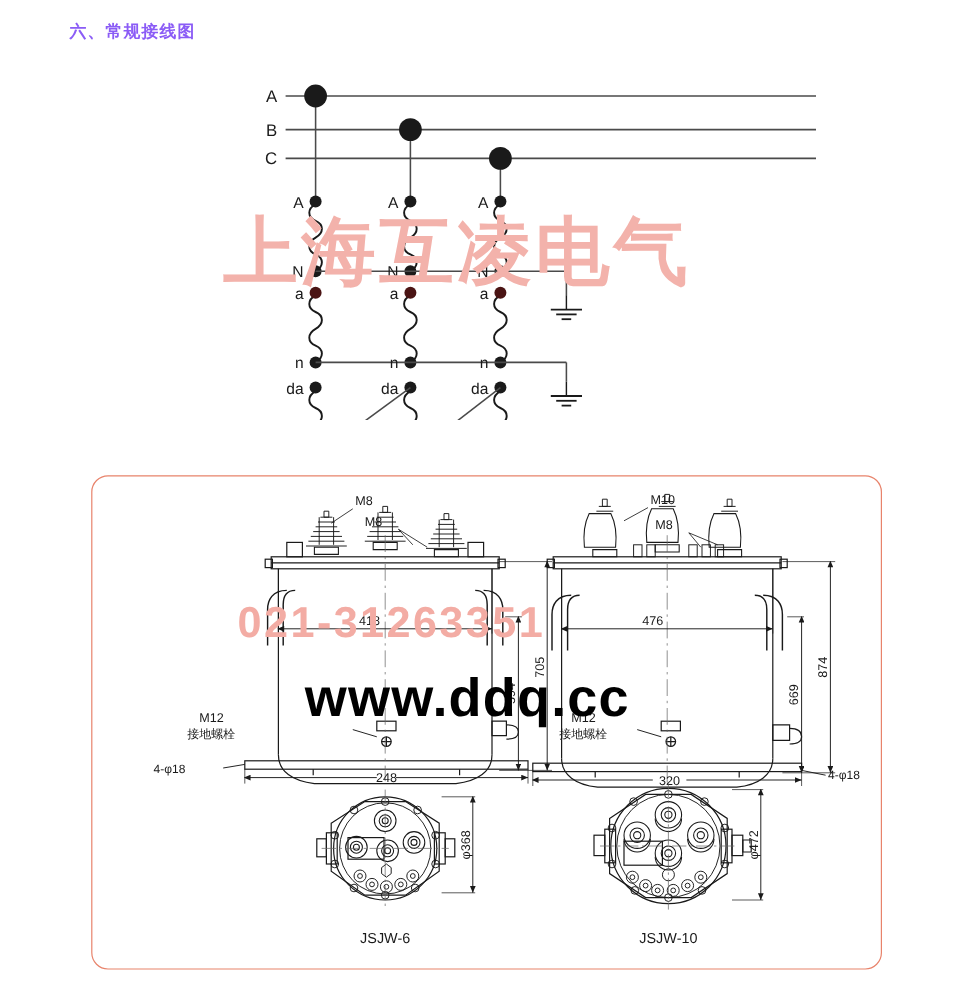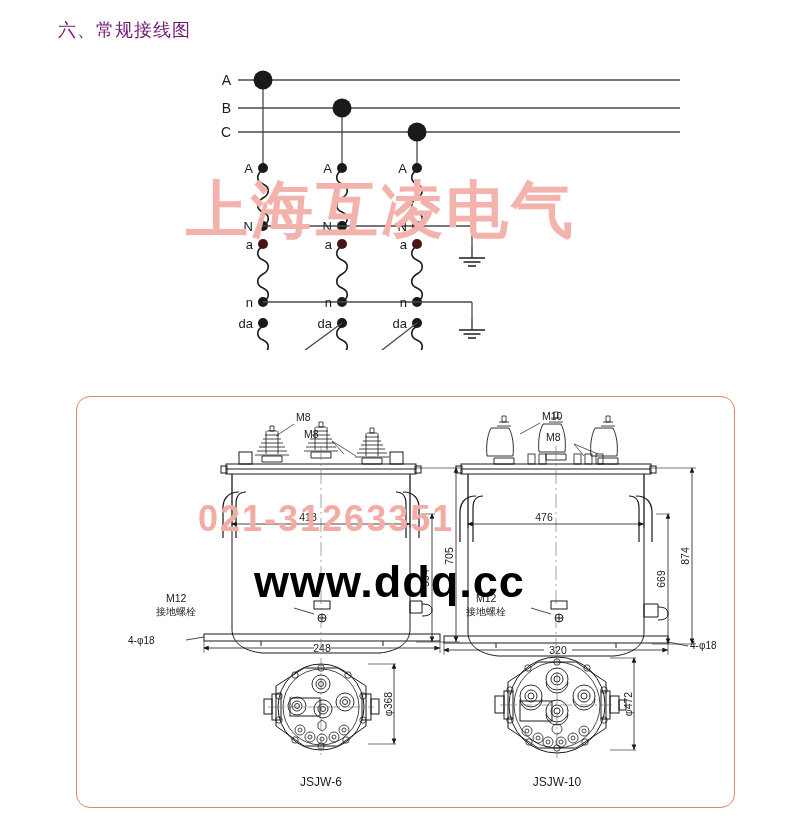--- a/index.html
+++ b/index.html
@@ -12,23 +12,23 @@
     height: 829px;
     position: relative;
     font-family: "Liberation Sans", "DejaVu Sans", sans-serif;
     overflow: hidden;
   }
   .page { position: absolute; inset: 0; }
 
   
   .section-heading {
     position: absolute;
-    font-size: 18px;
-    font-weight: normal;
-    color: #701a75;
+    font-size: 14px;
+    font-weight: bold;
+    color: #8b5cf6;
     letter-spacing: 1px;
     white-space: nowrap;
   }
   #heading-six  { left: 58px; top: 18px; }
   #heading-seven{ left: 58px; top: 362px; }
 
   
   #circuit-diagram {
     position: absolute;
     left: 0px; top: 50px;

